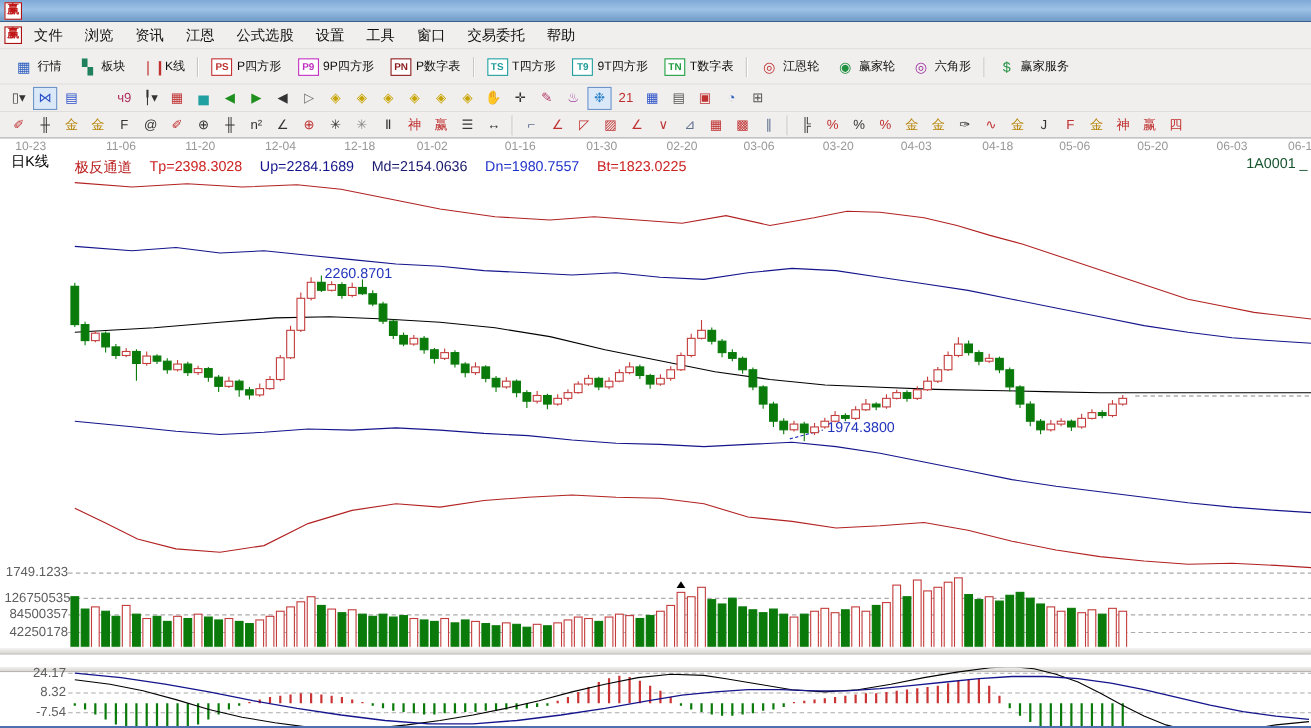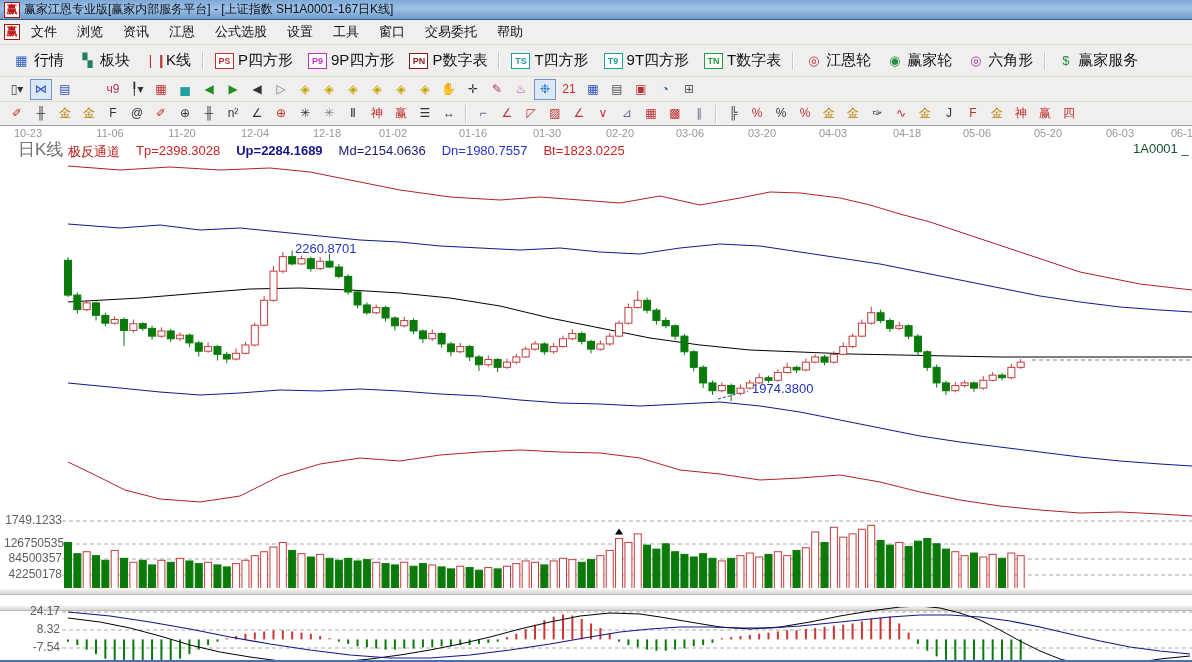--- a/index.html
+++ b/index.html
@@ -15,32 +15,32 @@
     text-align:center;font-weight:bold;flex:0 0 auto;}
   #menubar{left:0;top:20px;width:1192px;height:25px;background:#f0efee;border-bottom:1px solid #d8d6d2;
     display:flex;align-items:center;gap:2px;padding-left:4px;box-sizing:border-box;}
   .menu-item{padding:3px 9px;color:#111;cursor:default;}
   
   .toolbar{left:0;width:1192px;background:#f0efee;display:flex;align-items:center;box-sizing:border-box;}
   #tb-main{top:45px;height:32px;border-bottom:1px solid #dddbd7;padding-left:6px;gap:1px;}
   #tb-icons1{top:77px;height:25px;border-bottom:1px solid #dddbd7;padding-left:6px;gap:2px;}
   #tb-icons2{top:102px;height:24px;border-bottom:1px solid #9a9a9a;padding-left:6px;gap:2px;}
   .tb-btn{display:flex;align-items:center;gap:4px;padding:2px 6px;border:1px solid transparent;cursor:default;}
-  .tb-btn .lbl{color:#111;font-size:15px;white-space:nowrap;}
+  .tb-btn .lbl{color:#111;font-size:11px;white-space:nowrap;}
   .badge{display:inline-block;width:17px;height:14px;line-height:14px;text-align:center;font-size:9px;font-weight:bold;
     background:#fff;border-width:1px;border-style:solid;}
   .ico{display:inline-block;width:17px;height:16px;line-height:16px;text-align:center;font-size:13px;}
   .mini{width:20px;height:19px;line-height:19px;text-align:center;font-size:12px;border:1px solid transparent;cursor:default;flex:0 0 auto;overflow:hidden;}
   .mini.active{border:1px solid #6f94c8;background:#dbe8f8;}
   .vsep{width:1px;height:18px;background:#c9c7c3;border-right:1px solid #fff;margin:0 3px;flex:0 0 auto;}
   
   #date-axis{left:0;top:126px;width:1192px;height:14px;background:#fff;}
   .x-lab{position:absolute;top:1px;transform:translateX(-50%);color:#979797;font-size:11px;white-space:nowrap;}
   
-  #period-label{left:18px;top:138px;color:#737373;font-size:17px;}
+  #period-label{left:10px;top:138px;color:#000000;font-size:13px;}
   #indicator-row{left:68px;top:143px;height:15px;display:flex;gap:16px;white-space:nowrap;font-size:13px;}
   #code-label{left:1133px;top:141px;color:#14532d;font-size:13px;}
   .anno{position:absolute;color:#2233bb;font-size:13px;}
   .axlab{position:absolute;color:#5e5e5e;font-size:12px;text-align:right;width:58px;}
   
   .hsplit{left:0;width:1192px;background:linear-gradient(#f5f4f2,#d9d7d3);border-top:1px solid #fff;border-bottom:1px solid #b8b6b2;}
   
   #macd-header{left:0;top:593px;width:1192px;height:13px;background:#fff;font-size:13px;}
   #macd-header span{position:absolute;top:-2px;}
   #watermark{left:995px;top:614px;color:#cc2222;font-size:33px;font-weight:bold;letter-spacing:4px;opacity:.88;z-index:6;
@@ -48,21 +48,20 @@
   #bottom-edge{left:0;top:660px;width:1192px;height:2px;background:#4d6fae;}
   svg{position:absolute;left:0;}
 </style>
 </head>
 <body>
 
 <div id="app">
 
   <div id="titlebar" class="abs">
     <span class="applogo">赢</span>
-    <span class="ttl">赢家江恩专业版[赢家内部服务平台] - [上证指数  SH1A0001-167日K线]</span>
   </div>
 
   <div id="menubar" class="abs">
     <span class="applogo">赢</span>
 
   <span class="menu-item">文件</span>
       <span class="menu-item">浏览</span>
       <span class="menu-item">资讯</span>
       <span class="menu-item">江恩</span>
       <span class="menu-item">公式选股</span>
@@ -229,21 +228,21 @@
       <span class="x-lab" style="left: 1048px;">05-20</span>
       <span class="x-lab" style="left: 1120px;">06-03</span>
       <span class="x-lab" style="left: 1185px;">06-17</span>
     </div>
 
   <div id="period-label" class="abs">日K线</div>
   <div id="indicator-row" class="abs">
     <span style="color:#b91c1c">极反通道</span>
 
   <span style="color: rgb(204, 34, 34);">Tp=2398.3028</span>
-      <span style="color: rgb(20, 20, 140); font-weight: bold;">Up=2284.1689</span>
+      <span style="color: rgb(20, 20, 140);">Up=2284.1689</span>
       <span style="color: rgb(26, 26, 110);">Md=2154.0636</span>
       <span style="color: rgb(34, 51, 204);">Dn=1980.7557</span>
       <span style="color: rgb(204, 34, 34);">Bt=1823.0225</span>
     </div>
   <div id="code-label" class="abs">1A0001 _</div>
 
   <svg id="svg-main" width="1192" height="378" viewBox="0 140 1192 378" style="top:140px">
       <polyline points="68,166 120,170 170,167 220,170 270,168 310,172 350,180 400,190 450,197 500,200 540,197 580,200 620,203 660,196 700,205 740,198 770,192 800,193 840,198 870,205 900,214 930,222 960,232 990,242 1020,252 1050,262 1080,272 1110,278 1140,284 1192,290" fill="none" stroke="#b22222" stroke-width="1"></polyline>
       <polyline points="68,224 120,228 160,225 200,230 240,228 280,232 320,236 360,240 400,242 440,246 480,248 520,250 560,248 600,252 640,254 680,248 720,244 760,246 800,252 840,258 880,264 920,272 960,280 1000,288 1040,296 1080,302 1120,307 1160,310 1192,312" fill="none" stroke="#14148c" stroke-width="1"></polyline>
       <polyline points="68,302 140,298 200,293 250,289 300,288 350,290 400,293 450,298 500,306 550,318 600,328 650,338 700,345 750,350 800,352 850,354 900,355 950,356 1000,357 1040,357 1192,357" fill="none" stroke="#000000" stroke-width="1"></polyline>

